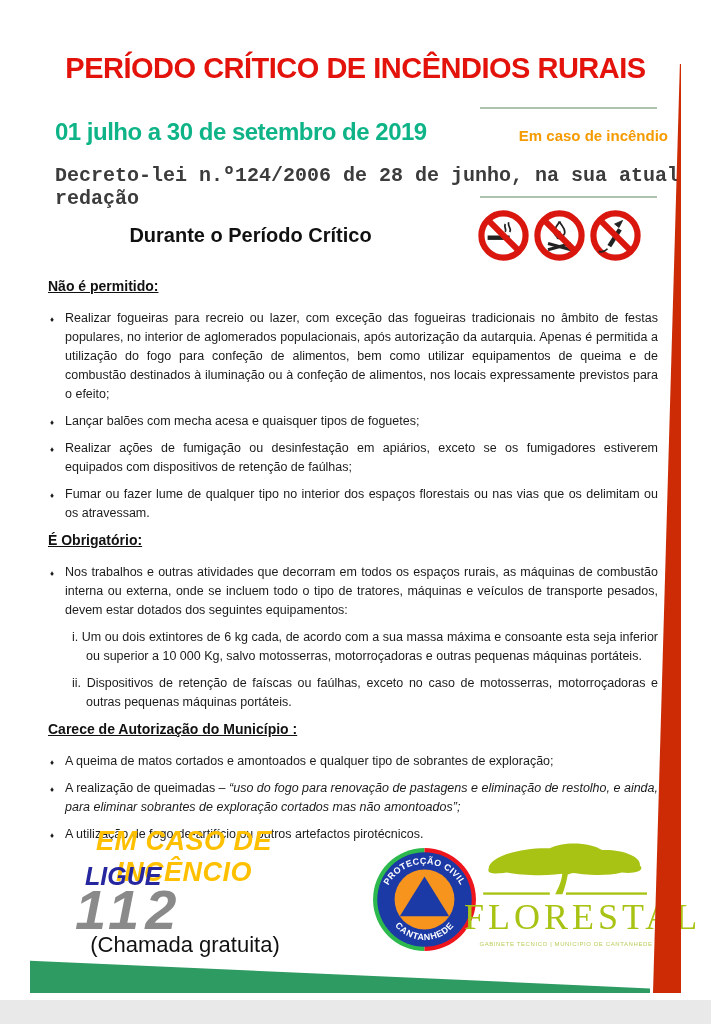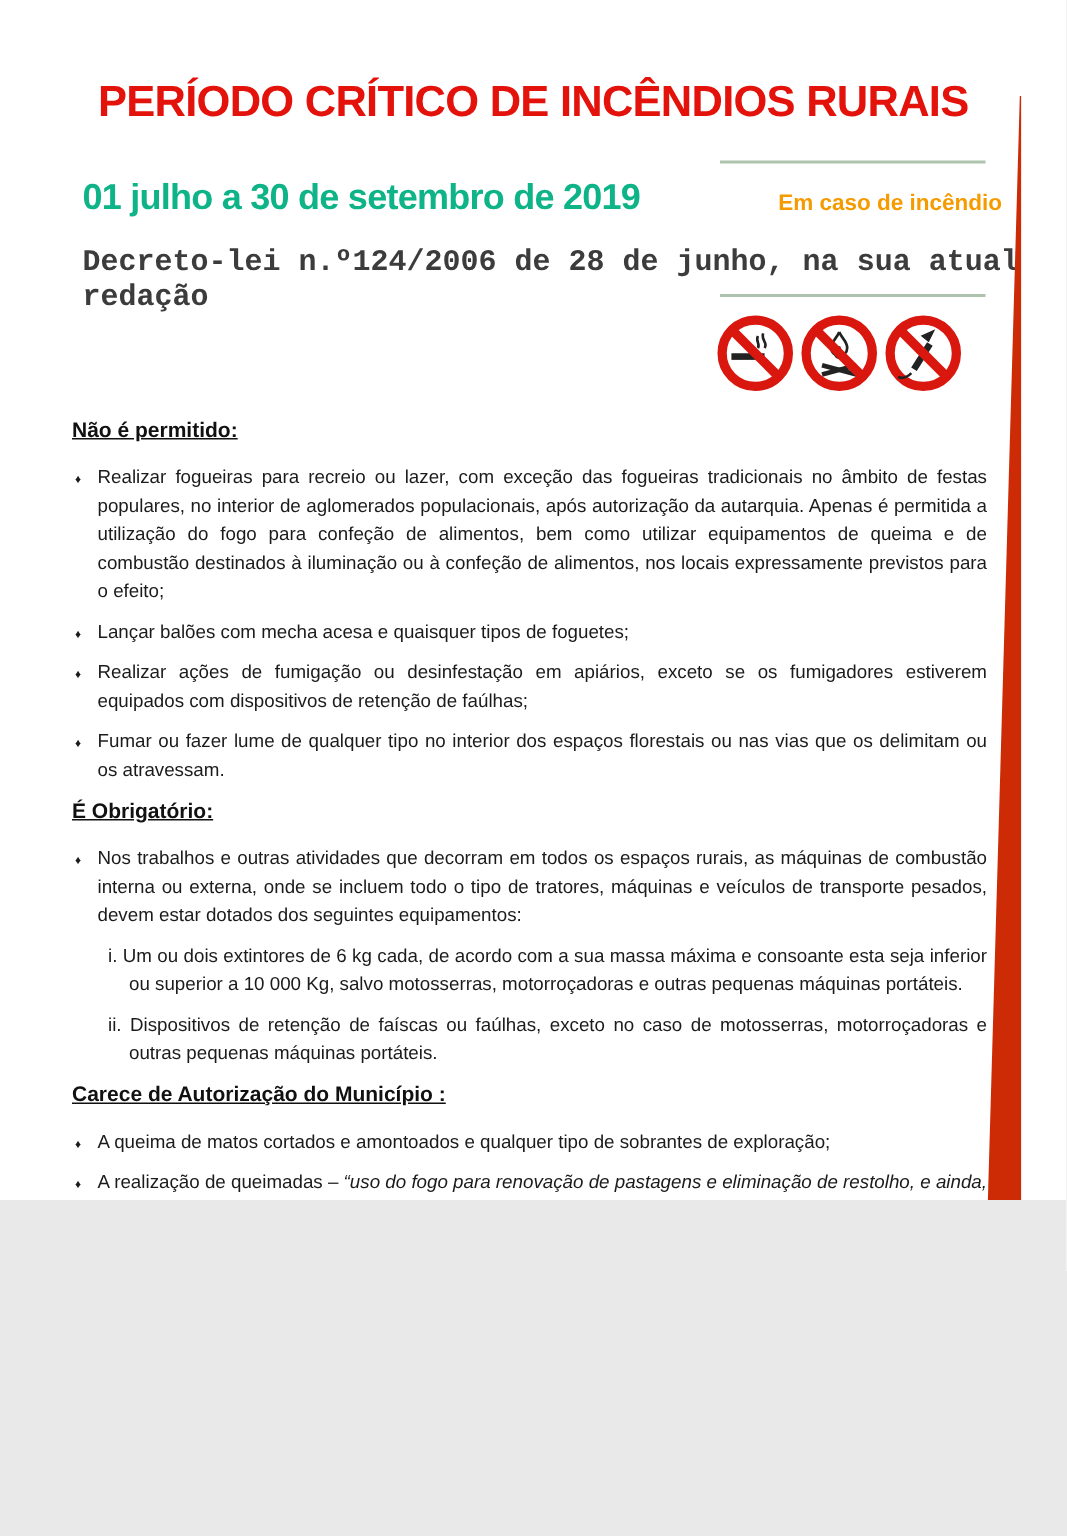--- a/index.html
+++ b/index.html
@@ -1,17 +1,17 @@
 <!DOCTYPE html>
 <html style="--title_red: #E3120B; --period_green: #0EB487; --decree_gray: #3C3C3C; --orange: #F59B00; --sage: #AEC3AD; --text: #1B1B1B; --yellow: #FFC000; --navy: #26269E; --gray112: #8A8A8A; --wedge_green: #2E9B62; --wedge_red: #CC2B05; --sign_red: #D9170F; --pc_blue: #1C3AA6; --pc_orange: #F7941E; --pc_green: #2DB94D; --pc_red: #EF151D; --olive: #A8C313; --olive_light: #BCCB5A;"><head>
 <meta charset="utf-8">
 <style>
   html,body{margin:0;padding:0;background:#e9e9e9;}
   .page{
-    position:relative;width:711px;height:800px;margin:0 auto;
+    position:relative;width:711px;height:1000px;margin:0 auto;
     background:#ffffff;overflow:hidden;
     font-family:"Liberation Sans","DejaVu Sans",sans-serif;
     color:var(--text,#1b1b1b);
   }
   
   .title{
     position:absolute;left:0;right:0;top:52px;text-align:center;
     font-size:29px;font-weight:700;letter-spacing:-0.5px;
     color:var(--title_red,#e3120b);margin:0;
   }
@@ -143,20 +143,21 @@
       <circle cx="30" cy="30" r="25" fill="#fff" stroke="#D9170F" stroke-width="7"></circle>
       <g stroke="#222">
         <path d="M23,42 L35,23" stroke-width="5" fill="none"></path>
         <path d="M34,21 l4,-8 -9,4 z" fill="#222" stroke-width="1"></path>
         <path d="M21,45 q-5,5 -10,3" fill="none" stroke-width="2"></path>
       </g>
       <line x1="12" y1="12" x2="48" y2="48" stroke="#D9170F" stroke-width="7"></line>
     </svg>
   </div>
 
+  <h2 class="heading">Durante o Período Crítico</h2>
 
   <div class="body">
 
     <div class="sec">
       <div class="sec-title">Não é permitido:</div>
       <ul class="blist">
         <li>Realizar fogueiras para recreio ou lazer, com exceção das fogueiras tradicionais no âmbito de festas populares, no interior de aglomerados populacionais, após autorização da autarquia. Apenas é permitida a utilização do fogo para confeção de alimentos, bem como utilizar equipamentos de queima e de combustão destinados à iluminação ou à confeção de alimentos, nos locais expressamente previstos para o efeito;</li>
         <li>Lançar balões com mecha acesa e quaisquer tipos de foguetes;</li>
         <li>Realizar ações de fumigação ou desinfestação em apiários, exceto se os fumigadores estiverem equipados com dispositivos de retenção de faúlhas;</li>
         <li>Fumar ou fazer lume de qualquer tipo no interior dos espaços florestais ou nas vias que os delimitam ou os atravessam.</li>

